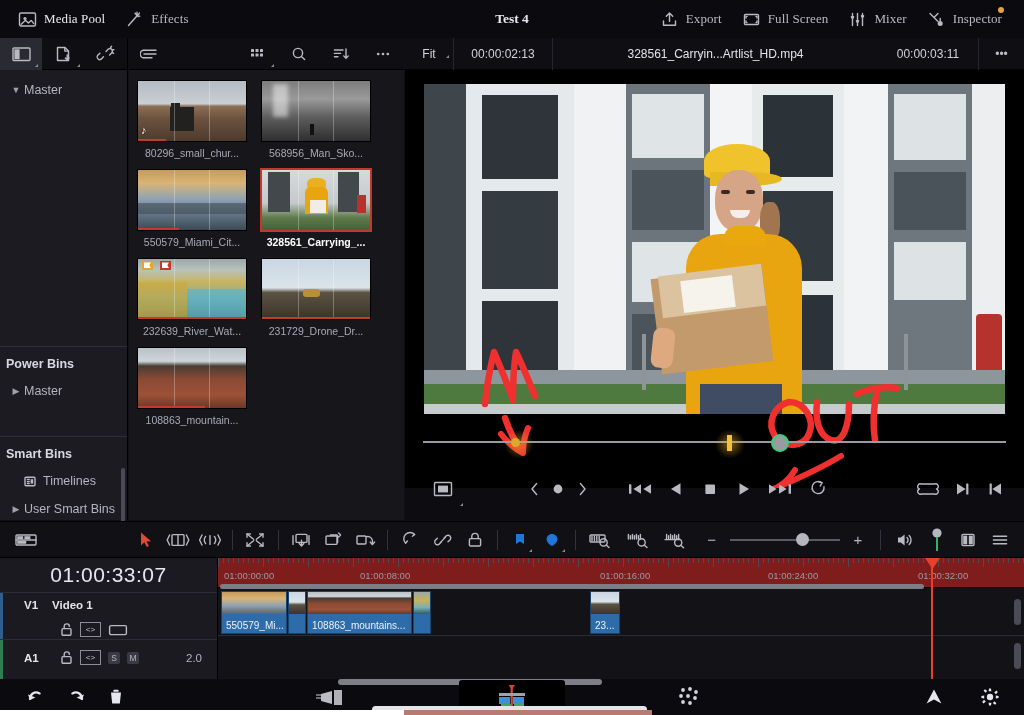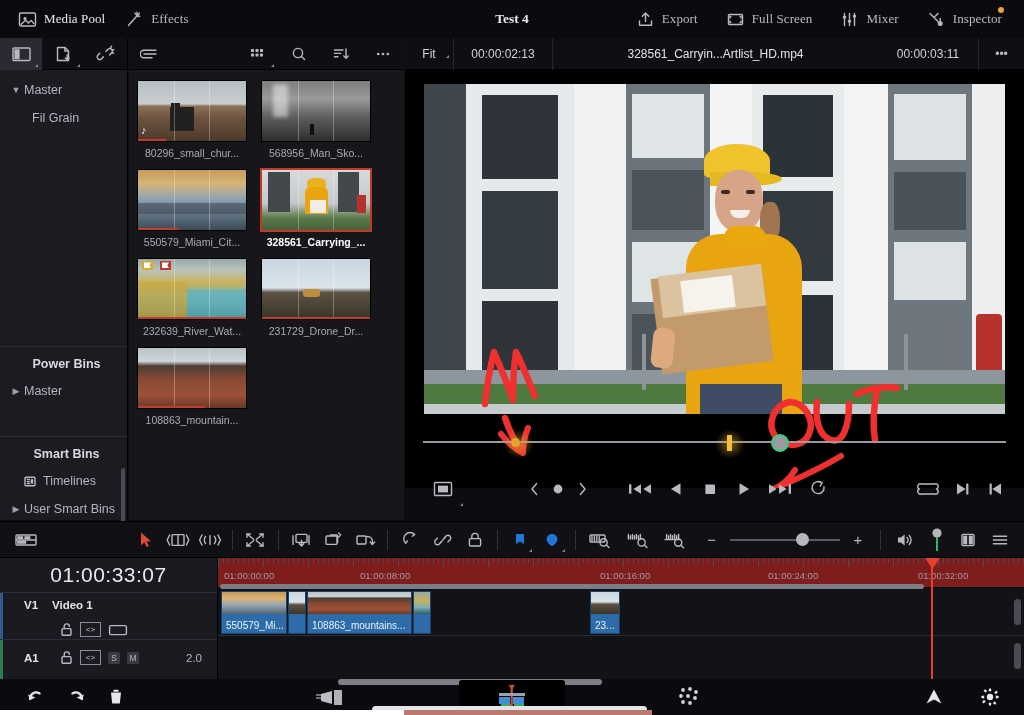--- a/index.html
+++ b/index.html
@@ -13,21 +13,21 @@
   }
   #app { position: relative; width: 1024px; height: 715px; background: #101014; }
 
   
   .topbar {
     position: absolute; left:0; top:0; width:1024px; height:38px;
     background: #0b0b0f;
     display: flex; align-items: center; font-family: Liberation Serif, serif;
   }
   .tb-left { display:flex; align-items:center; gap:4px; padding-left: 10px; }
-  .tb-right { display:flex; align-items:center; gap:12px; position:absolute; right:14px; top:0; height:38px;}
+  .tb-right { display:flex; align-items:center; gap:4px; position:absolute; right:14px; top:0; height:38px;}
   .tb-item { display:flex; align-items:center; gap:7px; padding: 4px 8px; cursor:default; }
   .tb-item .lbl { font-size: 13px; color:#b9b9c2; letter-spacing:.1px; }
   .tb-item.active .lbl { color:#e9e9ef; }
   .tb-title {
     position:absolute; left:0; right:0; top:0; height:38px;
     display:flex; align-items:center; justify-content:center;
     font-size:13.5px; color:#e8e8ee; font-weight:bold; pointer-events:none;
   }
   .orange-dot { position:absolute; right:6px; top:7px; width:6px; height:6px; border-radius:50%; background:#e8a33d; }
 
@@ -51,21 +51,21 @@
   .tree { padding-top:6px; }
   .tree-row {
     height:28px; display:flex; align-items:center; font-size:12.5px;
     color:#b5b5bf; padding-left:8px;
   }
   .tree-row.sel { background:#2b2b34; color:#fff; font-weight:bold; }
   .tree-row .chev { width:16px; display:inline-block; text-align:center; font-size:9px; color:#a0a0aa;}
   .tree-row.ind1 { padding-left:32px; }
   .tree-row.ind2 { padding-left:24px; }
   .sb-sep { height:1px; background:#2e2e37; margin: 6px 0 0 0; }
-  .sb-head { font-size:12.5px; color:#d8d8e0; padding:10px 0 6px 6px; font-weight:bold;text-align:center;}
+  .sb-head { font-size:12.5px; color:#d8d8e0; padding:10px 0 6px 6px; font-weight:bold;}
   .sb-scroll { position:absolute; right:2px; top:430px; width:4px; height:56px; background:#4a4a55; border-radius:2px;}
 
   
   .pool { position:absolute; left:129px; top:38px; width:275px; height:482px; background:#16161b; }
   .pool-toolbar {
     height:32px; background:#0f0f13; display:flex; align-items:center;
     border-bottom:1px solid #000;
   }
   .pt { width:42px;height:32px; display:flex;align-items:center;justify-content:center; position:relative;}
   .pt-spacer{ flex:1 }
@@ -256,23 +256,20 @@
             <path class="ic" d="M11 6.4 L13.4 4 A2.6 2.6 0 0 1 17 7.6 L14.6 10"></path>
             <path class="ic" d="M15.6 2.5 L16.6 1.3 M17.4 5 L18.9 4.6 M17.3 7.6 L18.6 8.4" stroke-width="1.1"></path>
           </svg>
       </div>
     </div>
 
     <div class="tree">
       <div class="tree-row">
         <span class="chev">▼</span>
         <span>Master</span>
-      </div>
-      <div class="tree-row ind1">
-        <span>Fil Grain</span>
       </div>
     </div>
 
     <div style="position:absolute; top:302px; left:0; right:0;">
       <div class="sb-sep"></div>
       <div class="sb-head">Power Bins</div>
       <div class="tree-row">
         <span class="chev">▶</span>
         <span>Master</span>
       </div>

